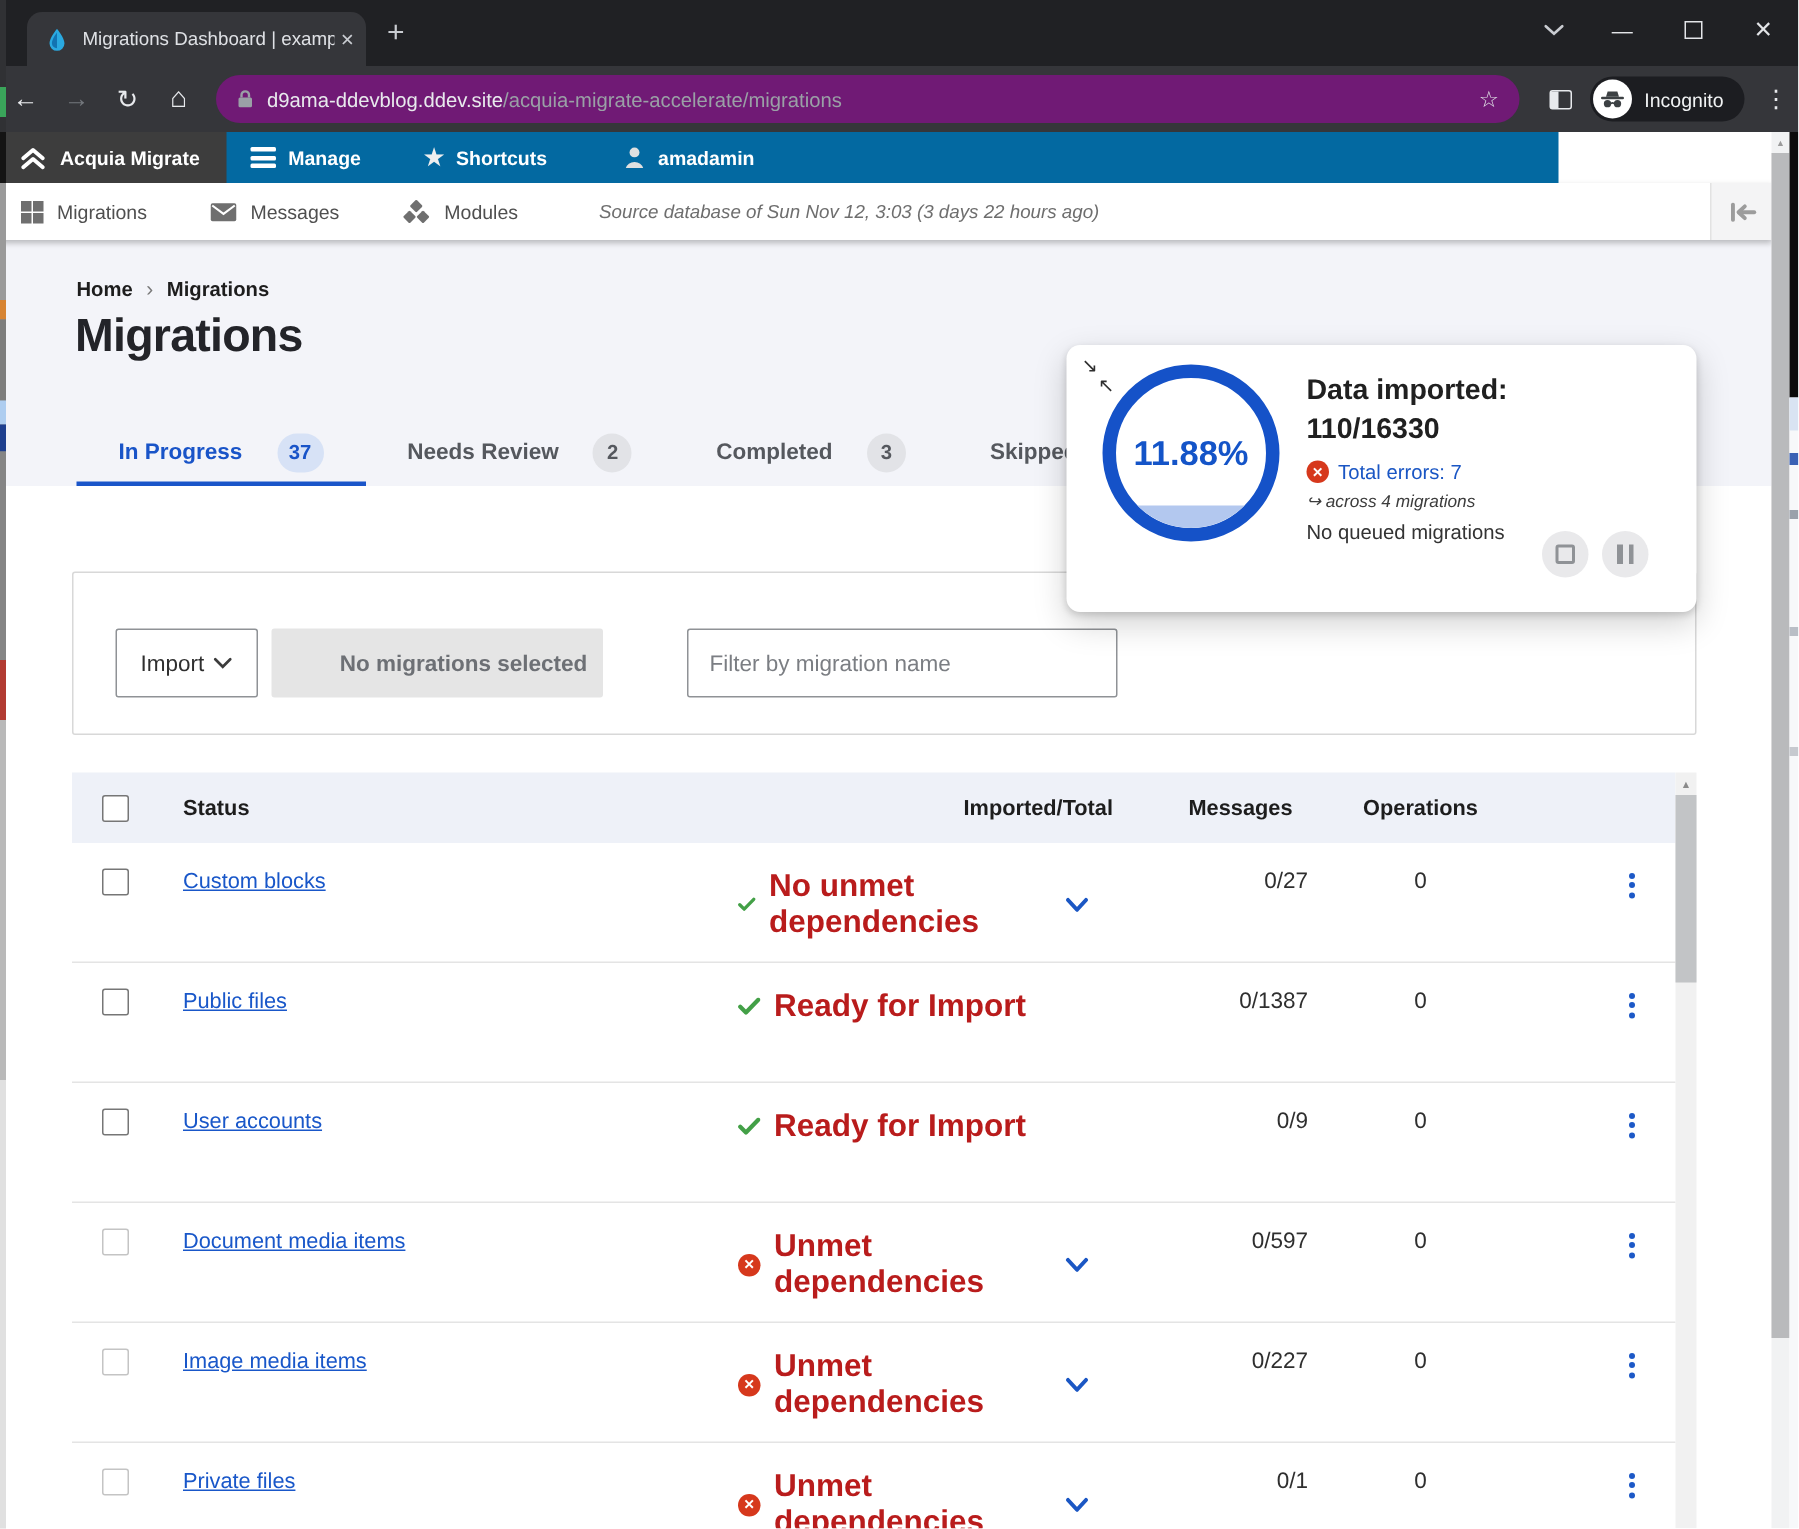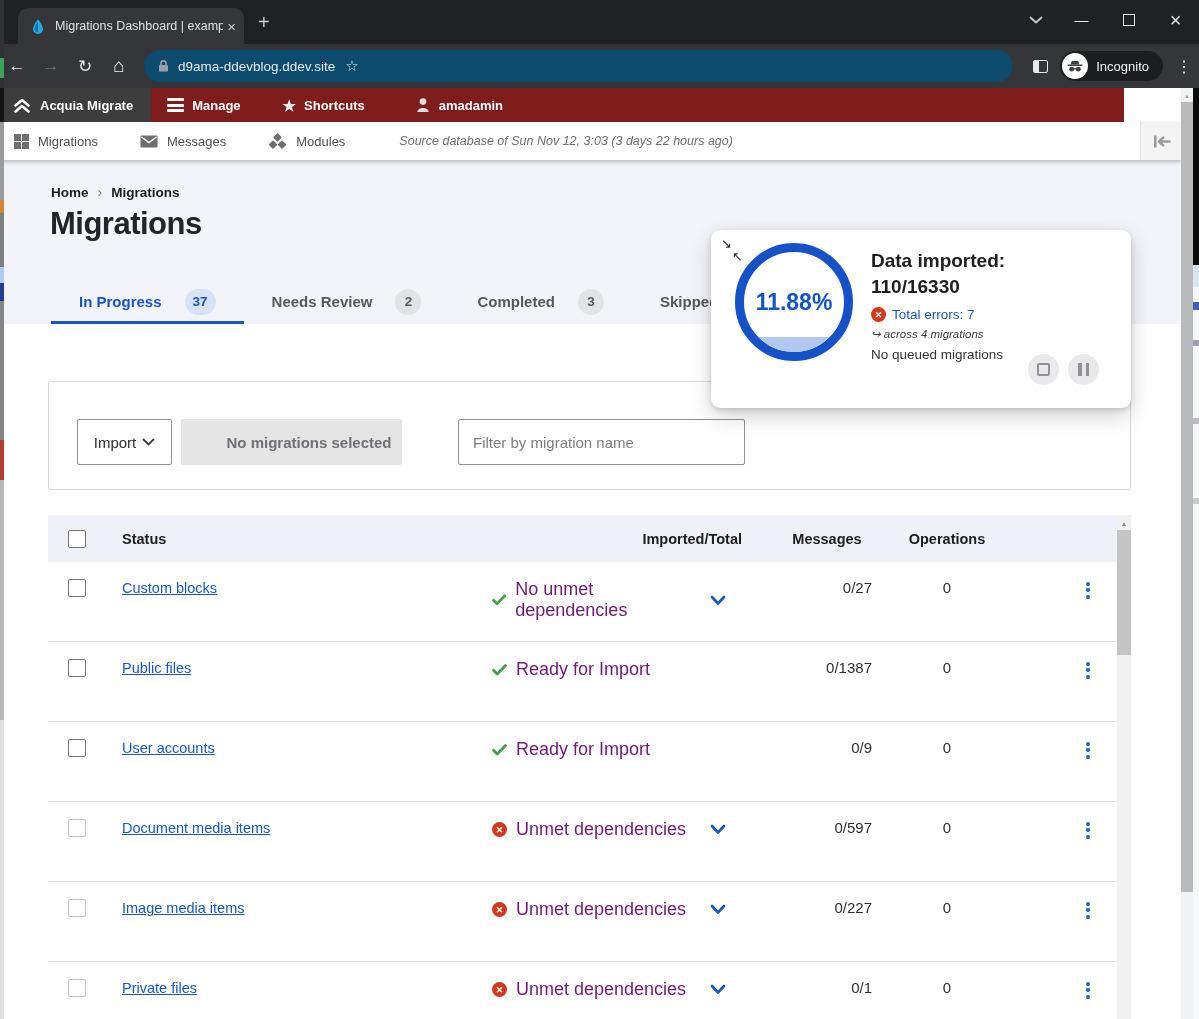--- a/index.html
+++ b/index.html
@@ -20,34 +20,34 @@
   .w-max { left:1105px; }
   .w-max i { display:block; width:12px; height:12px; border:1.5px solid #e3e5e8; }
   .w-close { left:1152px; font-size:20px; }
   .w-chev { left:1012px; }
 
   .addressbar { position:absolute; left:0; top:44px; width:1199px; height:44px; background:#35363a;
                 display:flex; align-items:center; z-index:40; }
   .nav-ic { width:34px; text-align:center; font-size:17px; color:#e8eaed; flex:0 0 34px; }
   .nav-ic.disabled { color:#73777c; }
   .nav-ic.home { font-size:19px; }
-  .urlpill { height:32px; background:#0c4a6e; border-radius:16px; flex:1 1 auto; margin:0 8px 0 8px;
+  .urlpill { height:32px; background:#701a75; border-radius:16px; flex:1 1 auto; margin:0 8px 0 8px;
              display:flex; align-items:center; padding:0 14px 0 14px; min-width:0; }
   .urlhost { color:#e8eaed; font-size:13.5px; font-weight:500; white-space:nowrap; }
   .urlpath { color:#9aa0a6; font-size:13.5px; white-space:nowrap; overflow:hidden; flex:1; }
   .urlstar { color:#dfe1e5; font-size:15px; margin-left:10px; }
   .sidepanel { width:15px; height:13px; border:1.8px solid #e8eaed; border-radius:2px; margin:0 12px; position:relative; flex:0 0 15px; }
   .sidepanel i { position:absolute; left:0; top:0; bottom:0; width:5px; background:#e8eaed; }
   .incogchip { height:30px; border-radius:15px; background:#1c1d21; display:flex; align-items:center; padding:2px; margin-right:6px; }
   .incogcircle { width:26px; height:26px; border-radius:50%; background:#fff; display:flex; align-items:center; justify-content:center; }
   .incoglabel { color:#f1f3f4; font-size:13px; padding:0 12px 0 8px; }
   .chromekebab { color:#e8eaed; font-size:16px; width:30px; text-align:center; }
 
   
-  .admbar { position:absolute; left:0; top:88px; width:1124px; height:34px; background:#7f1d1d;
+  .admbar { position:absolute; left:0; top:88px; width:1039px; height:34px; background:#0369a1;
             display:flex; align-items:stretch; z-index:10; }
   .admitem { display:flex; align-items:center; gap:8px; color:#fff; font-size:13px; font-weight:bold; padding:16px 14px; }
   .admitem.brand { background:#3d3d3d; padding:0 18px 0 12px; }
   .ham i { display:block; width:17px; height:3px; background:#fff; border-radius:1px; margin:2.5px 0; }
   .adm-star { font-size:15px; color:#efefef; line-height:1; }
 
   .tb2 { position:absolute; left:0; top:122px; width:1181px; height:38px; background:#fff;
          box-shadow:0 2px 4px rgba(0,0,0,.25); display:flex; align-items:center; z-index:9; }
   .tb2item { display:flex; align-items:center; gap:9px; color:#4f4f4f; font-size:13px; padding:0 16px; }
   .grid-ic { width:15px; height:15px; display:grid; grid-template-columns:7px 7px; grid-template-rows:7px 7px; gap:1px; }
@@ -113,21 +113,21 @@
   .thead { background:#eef1f8; height:47px; align-items:center; font-weight:bold; font-size:14.5px; color:#1d1d1d; }
   .thead .h-imp { text-align:right; padding-right:20px; }
   .thead .h-msg, .thead .h-ops { text-align:center; }
   .trow { height:80px; border-bottom:1px solid #e4e4e4; align-items:start; background:#fff; }
   .trow > div { padding-top:17px; }
   .cb { display:block; width:18px; height:18px; border:1.6px solid #767676; border-radius:2px; background:#fff; margin-left:20px; }
   .cb.disabled { border-color:#c4c4c4; }
   .thead .cb { margin-top:0; }
   .mig-link { color:#1957c9; font-size:14.5px; text-decoration:underline; }
   .c-status { display:flex; align-items:center; gap:9px; padding-right:36px; }
-  .st-text { font-size:18px; color:#701a75; }
+  .st-text { font-size:21px; color:#b91c1c;font-weight:bold; }
   .st-chev { margin-left:auto; }
   .st-err { width:15px; height:15px; border-radius:50%; background:#d6381c; color:#fff; font-size:9px; font-weight:bold;
             display:flex; align-items:center; justify-content:center; flex:0 0 15px; }
   .c-imp { text-align:right; padding-right:20px; font-size:15px; color:#2f2f2f; }
   .c-msg { text-align:center; font-size:15px; color:#2f2f2f; }
   .c-ops { padding-left:84px; }
   .kebab i { display:block; width:4px; height:4px; border-radius:50%; background:#1d59c7; margin:2.5px 0; }
 
   
   .t-scroll { position:absolute; right:0; top:0; width:14px; height:504px; background:#f1f1f1; }
@@ -175,20 +175,21 @@
     <span class="nav-ic">←</span>
     <span class="nav-ic disabled">→</span>
     <span class="nav-ic">↻</span>
     <span class="nav-ic home">⌂</span>
     <div class="urlpill">
       <svg width="11" height="14" viewBox="0 0 11 14" style="margin-right:9px;">
         <path d="M3 6 V4.4 a2.5 2.5 0 0 1 5 0 V6" stroke="#9aa0a6" stroke-width="1.6" fill="none"></path>
         <rect x="1" y="6" width="9" height="6.5" rx="1" fill="#9aa0a6"></rect>
       </svg>
       <span class="urlhost">d9ama-ddevblog.ddev.site</span>
+      <span class="urlpath">/acquia-migrate-accelerate/migrations</span>
       <span class="urlstar">☆</span>
     </div>
     <div class="sidepanel">
         <i></i>
       </div>
     <div class="incogchip">
       <span class="incogcircle">
         <svg width="18" height="14" viewBox="0 0 20 15">
           <path d="M5.2 5.8 L6.4 2 H13.6 L14.8 5.8 Z" fill="#3c4043"></path>
           <rect x="1.5" y="5.8" width="17" height="1.8" rx=".9" fill="#3c4043"></rect>

